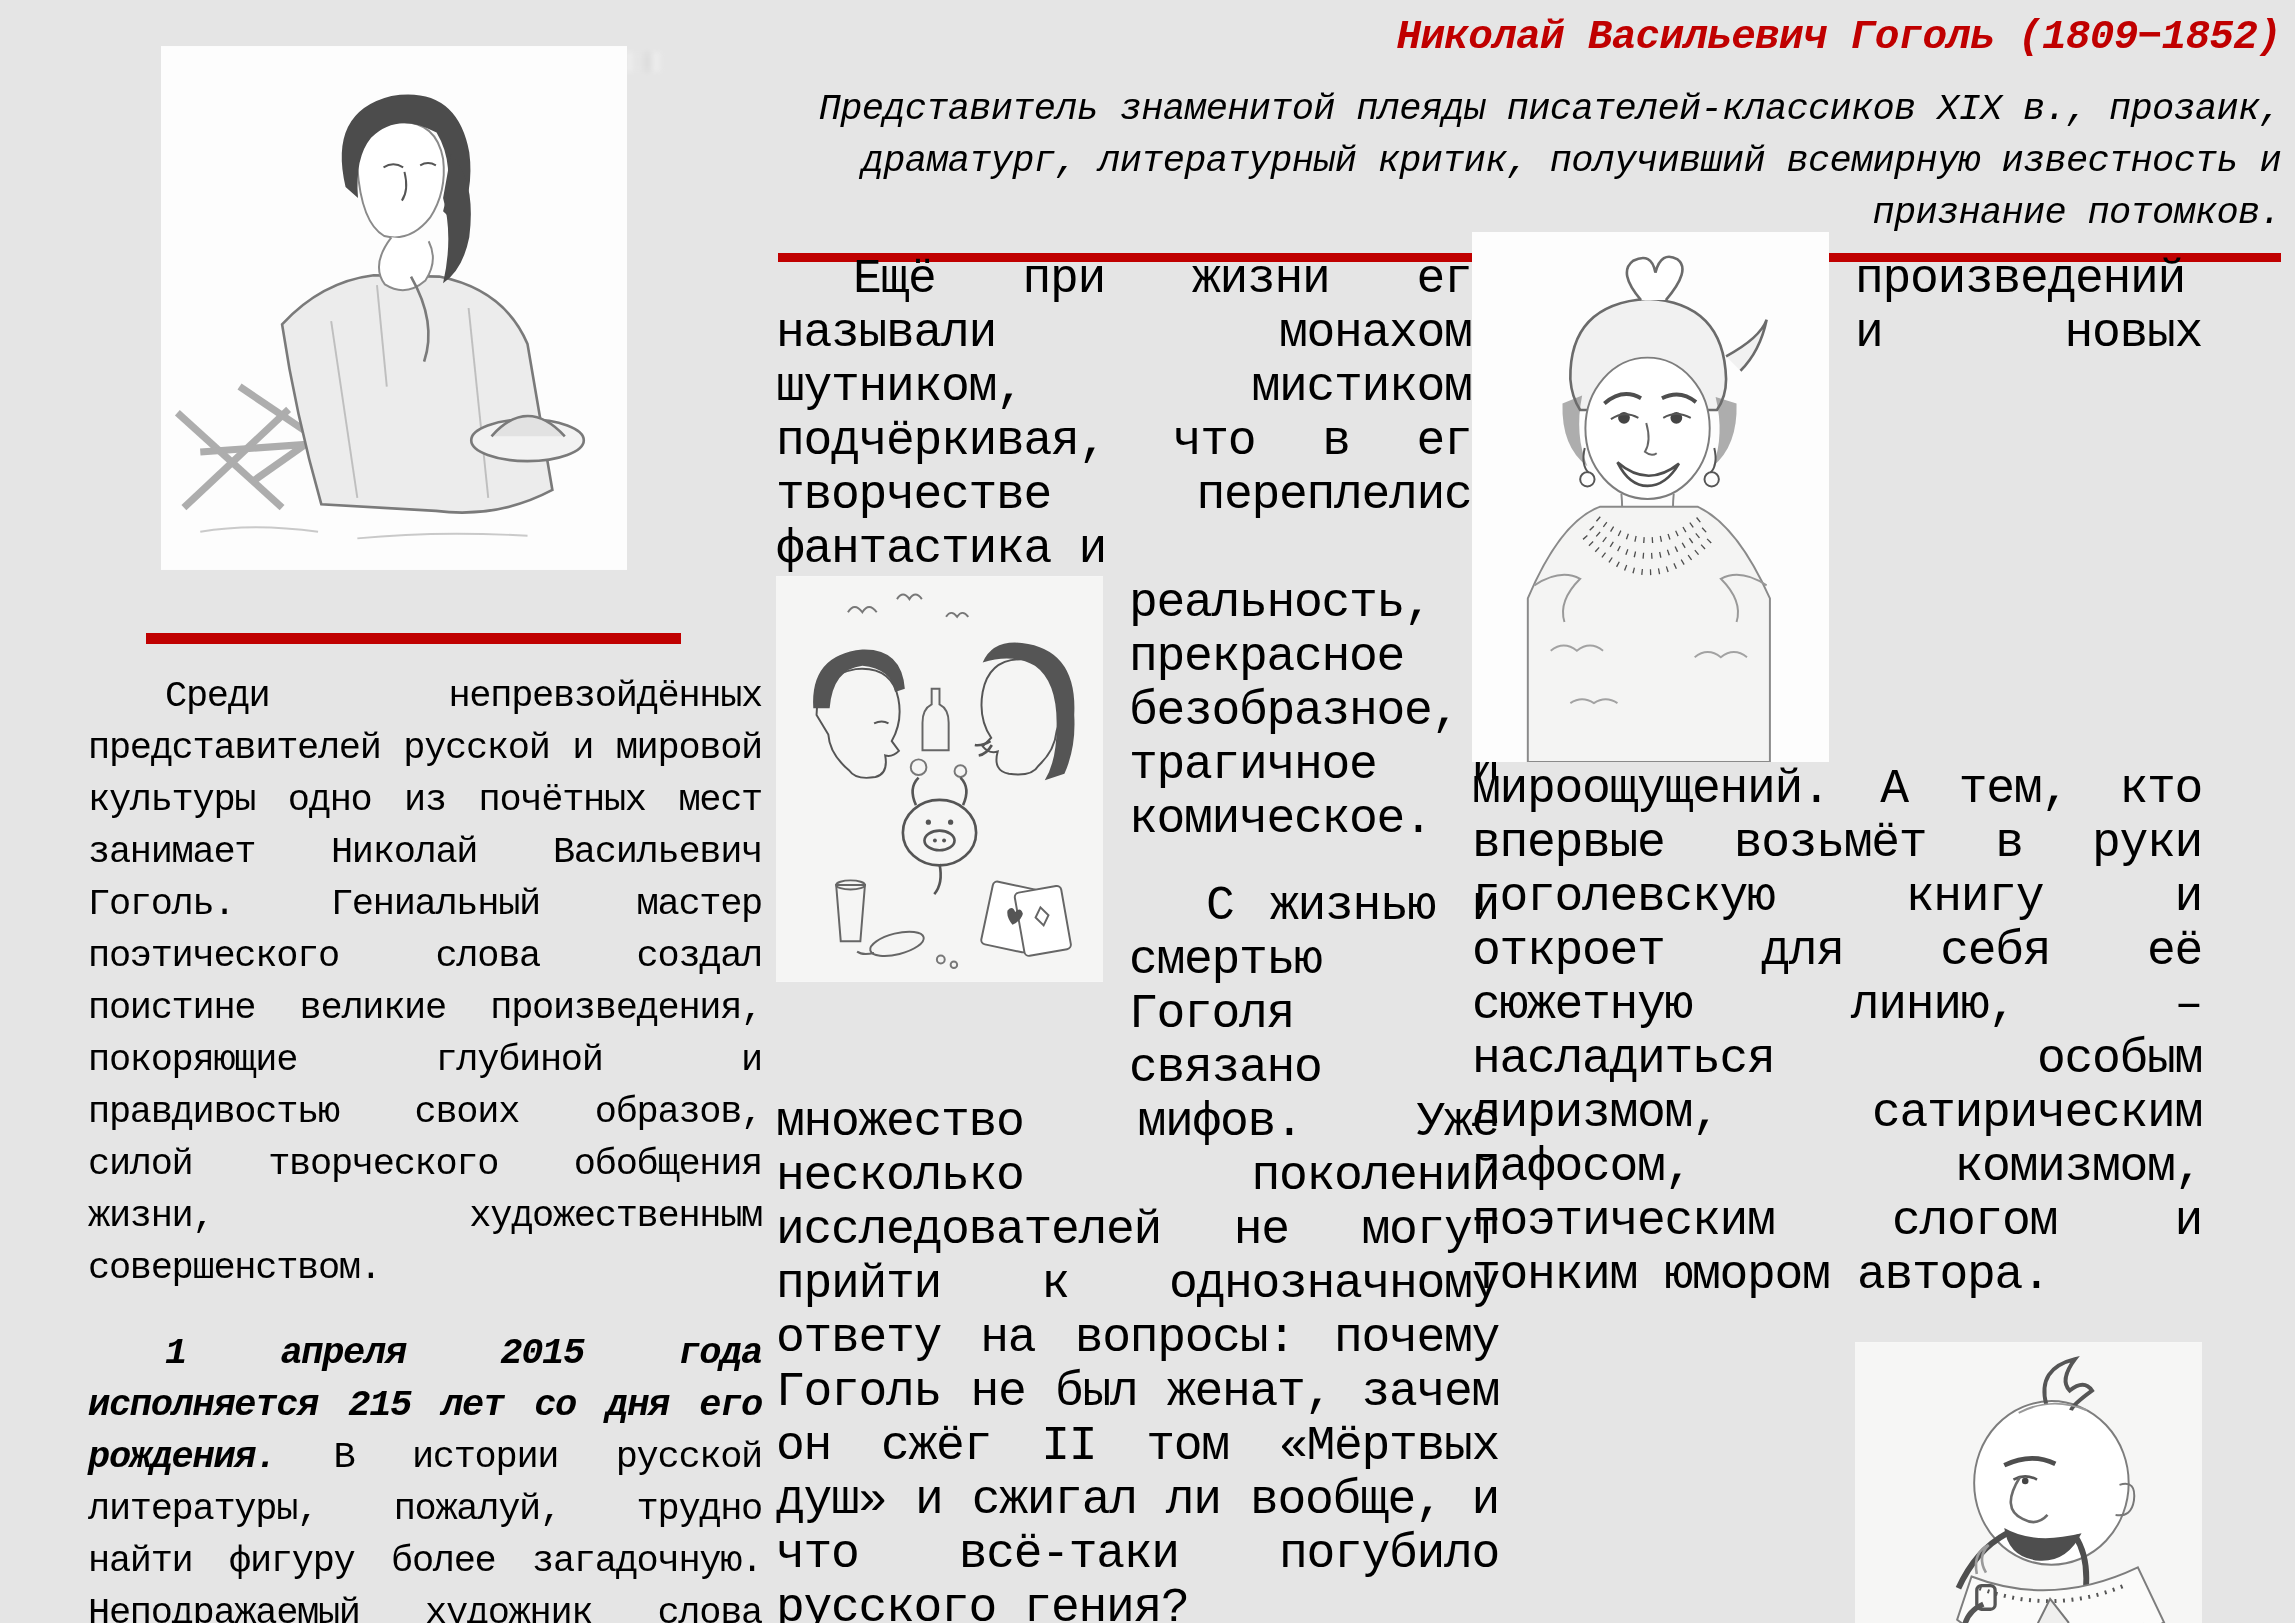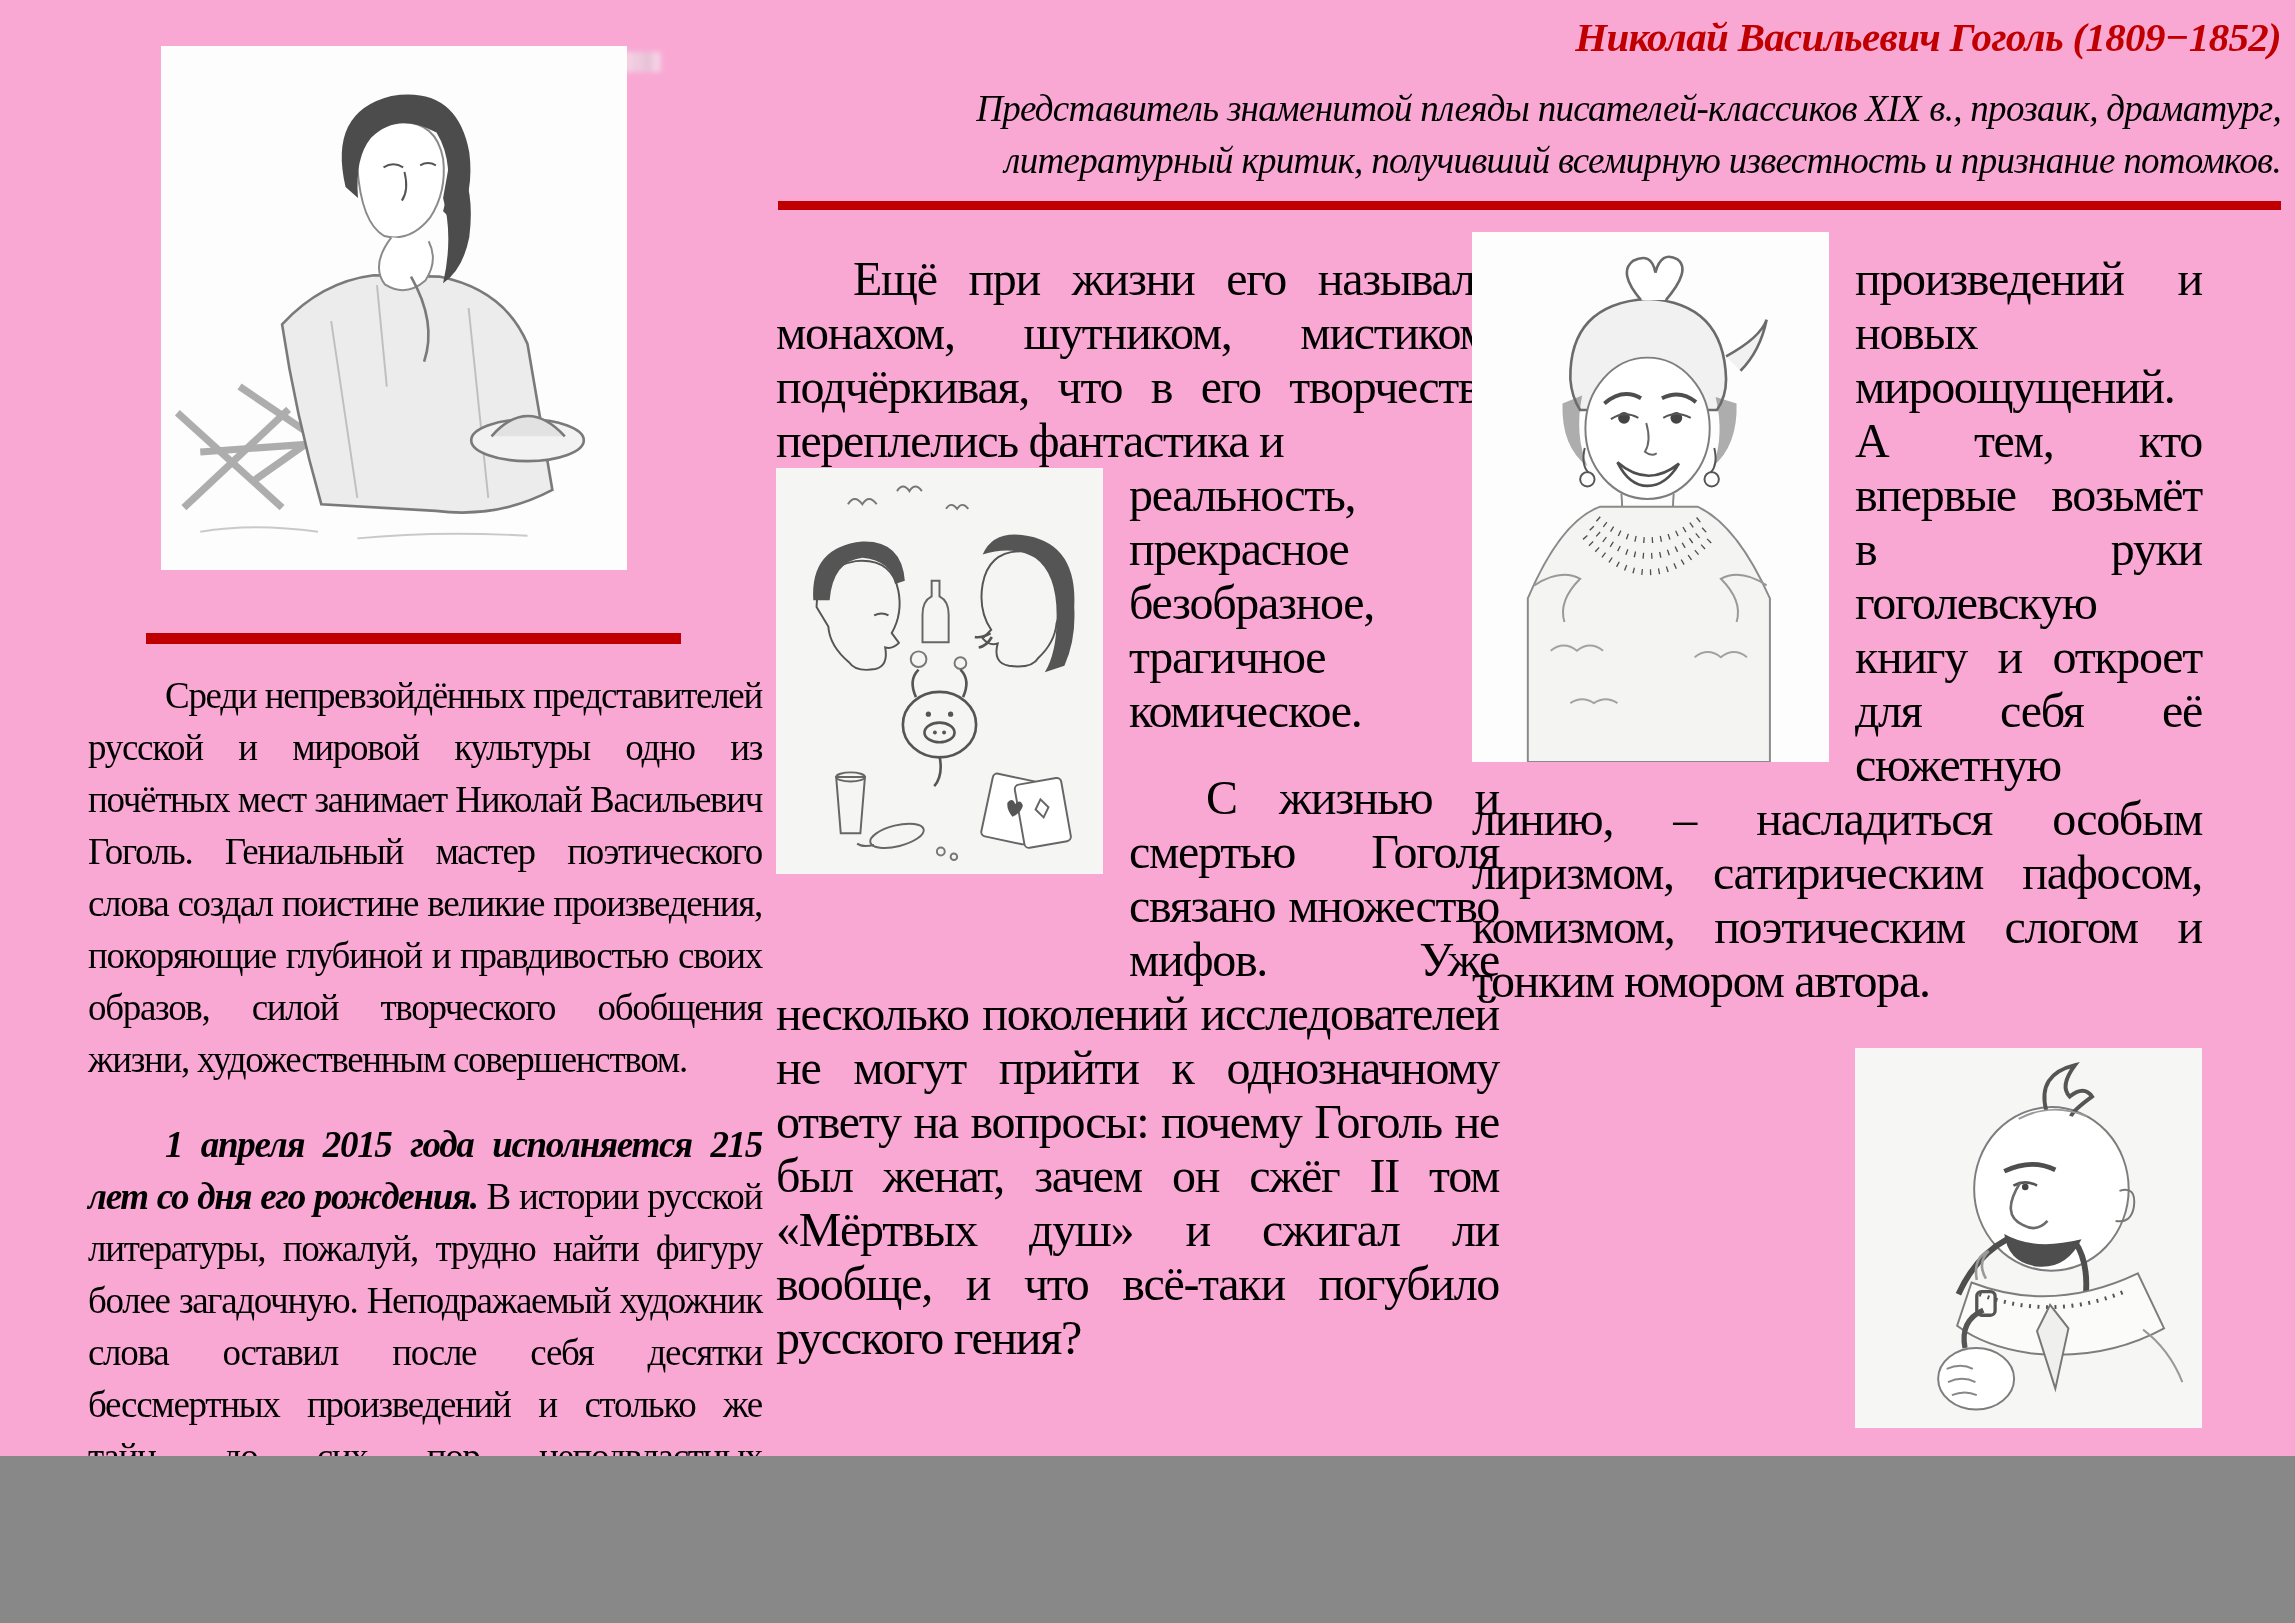--- a/index.html
+++ b/index.html
@@ -1,20 +1,20 @@
 <!DOCTYPE html>
 <html style="font-size:10.5px"><head>
 <meta charset="utf-8">
 <style>
   html,body{margin:0;padding:0;background:#888;}
   .page{
     position:relative;
-    width:2295px;height:1456px;
-    background:#f9a8d4;
-    font-family:Liberation Serif, serif;
+    width:2295px;height:1623px;
+    background:#e5e5e5;
+    font-family:Liberation Mono, monospace;
     color:#000;
     overflow:hidden;
   }
   
   .header{position:absolute;left:753px;top:13px;width:1528px;text-align:right;}
   .doc-title{
     color:#c00000;font-style:italic;font-weight:bold;
     font-size:41px;line-height:48px;letter-spacing:-0.7px;
   }
   .doc-subtitle{

